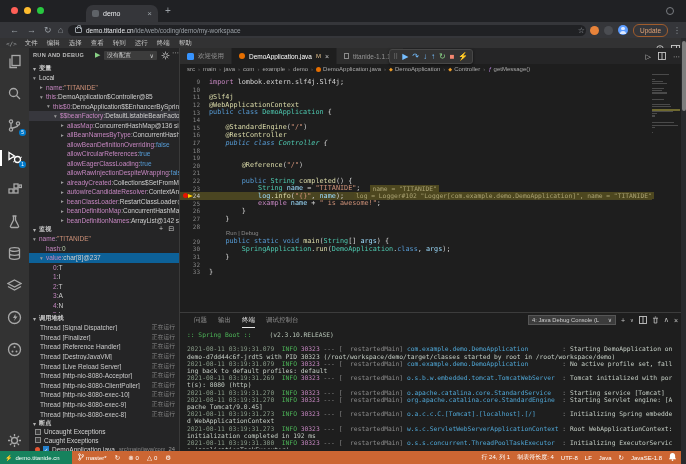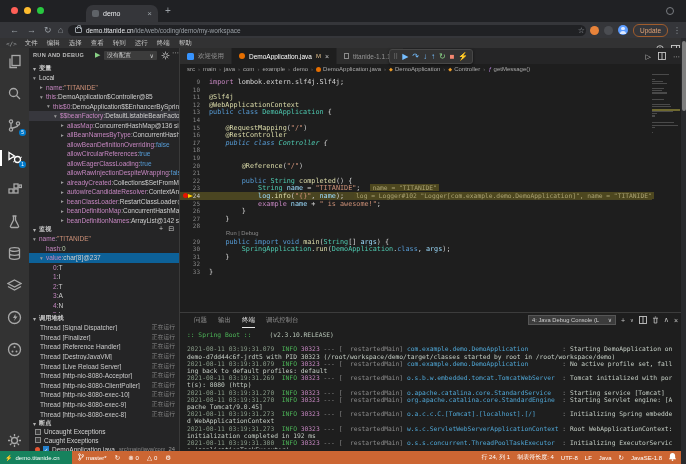--- a/index.html
+++ b/index.html
@@ -85,21 +85,21 @@
   .mod-m{color:#e2c08d;font-size:6px;margin-left:4px;} .etab-close{color:#c5c5c5;font-size:7px;margin-left:4px;}
   .ed-actions{position:absolute;right:6px;top:4px;display:flex;gap:7px;align-items:center;color:#c5c5c5;font-size:7px;z-index:2;}
   .dbgbar{position:absolute;left:209px;top:1px;height:13px;background:#333333;border:1px solid #474747;border-radius:3px;
           display:flex;align-items:center;padding:0 3px;gap:4px;z-index:6;box-shadow:0 1px 3px rgba(0,0,0,.5);}
   .dbg-handle{color:#7a7a7a;font-size:7px;} .dbg-btn{font-size:8px;line-height:9px;}
   .breadcrumb{position:absolute;left:7px;top:16px;height:10px;display:flex;align-items:center;gap:3px;color:#a9a9a9;font-size:6px;white-space:nowrap;}
   .crumb{display:flex;align-items:center;gap:2px;} .crumb-sep{color:#6a6a6a;}
   .ci-java{width:5px;height:5px;border-radius:50%;background:#e76f00;display:inline-block;}
   .ci-class{color:#ee9d28;font-size:5px;} .ci-method{color:#b180d7;font-size:6px;font-style:italic;}
   .code-area{position:absolute;left:0;top:26px;width:507px;height:238px;font-family:"DejaVu Sans Mono",monospace;}
-  .code-line{position:absolute;left:0;right:35px;height:7.6px;display:flex;align-items:flex-start;white-space:pre;}
+  .code-line{position:absolute;left:0;right:35px;height:7.6px;display:flex;align-items:center;white-space:pre;}
   .code-line.cur{background:#4a4521;}
   .lnum{position:absolute;left:2px;width:18px;text-align:right;color:#858585;font-size:6px;}
   .lnum-cur{color:#c6c6c6;}
   .ctext{margin-left:29px;font-size:6.8px;}
   .tk-kw{color:#569cd6;} .tk-ctl{color:#c586c0;} .tk-ty{color:#4ec9b0;} .tk-fn{color:#dcdcaa;}
   .tk-va{color:#9cdcfe;} .tk-st{color:#ce9178;} .tk-pl{color:#d4d4d4;} .tk-an{color:#dcdcaa;}
   .deco{background:#4d471f;color:#a9a172;font-size:6.3px;padding:0 2px;margin-left:10px;}
   .lens{position:absolute;left:46px;color:#8a8a8a;font-size:5.8px;font-family:"Liberation Sans",sans-serif;}
   .bp-dot{position:absolute;left:3px;top:1.3px;width:5px;height:5px;border-radius:50%;background:#e51400;}
   .bp-arrow{position:absolute;left:8px;top:1.5px;width:0;height:0;border-left:5px solid #ffcc00;
@@ -580,36 +580,36 @@
           <span>getMessage()</span>
         </span>
       </div>
     <div class="code-area">
         <div class="code-line" style="top: 4px;"><span class="lnum">9</span><span class="ctext"><span class="tk-ctl">import </span><span class="tk-pl">lombok.extern.slf4j.Slf4j;</span></span></div>
         <div class="code-line" style="top: 11.6px;"><span class="lnum">10</span><span class="ctext"></span></div>
         <div class="code-line" style="top: 19.2px;"><span class="lnum">11</span><span class="ctext"><span class="tk-an">@Slf4j</span></span></div>
         <div class="code-line" style="top: 26.8px;"><span class="lnum">12</span><span class="ctext"><span class="tk-an">@WebApplicationContext</span></span></div>
         <div class="code-line" style="top: 34.4px;"><span class="lnum">13</span><span class="ctext"><span class="tk-kw">public class </span><span class="tk-ty">DemoApplication </span><span class="tk-pl">{</span></span></div>
         <div class="code-line" style="top: 42px;"><span class="lnum">14</span><span class="ctext"></span></div>
-        <div class="code-line" style="top: 49.6px;"><span class="lnum">15</span><span class="ctext"><span class="tk-pl">    </span><span class="tk-an">@RequestMapping</span><span class="tk-pl">(</span><span class="tk-st">"/"</span><span class="tk-pl">)</span></span></div>
+        <div class="code-line" style="top: 49.6px;"><span class="lnum">15</span><span class="ctext"><span class="tk-pl">    </span><span class="tk-an">@StandardEngine</span><span class="tk-pl">(</span><span class="tk-st">"/"</span><span class="tk-pl">)</span></span></div>
         <div class="code-line" style="top: 57.2px;"><span class="lnum">16</span><span class="ctext"><span class="tk-pl">    </span><span class="tk-an">@RestController</span></span></div>
         <div class="code-line" style="top: 64.8px; font-style: italic;"><span class="lnum">17</span><span class="ctext"><span class="tk-pl">    </span><span class="tk-kw">public class </span><span class="tk-ty">Controller </span><span class="tk-pl">{</span></span></div>
         <div class="code-line" style="top: 72.4px;"><span class="lnum">18</span><span class="ctext"></span></div>
         <div class="code-line" style="top: 80px;"><span class="lnum">19</span><span class="ctext"></span></div>
         <div class="code-line" style="top: 87.6px;"><span class="lnum">20</span><span class="ctext"><span class="tk-pl">        </span><span class="tk-an">@Reference</span><span class="tk-pl">(</span><span class="tk-st">"/"</span><span class="tk-pl">)</span></span></div>
         <div class="code-line" style="top: 95.2px;"><span class="lnum">21</span><span class="ctext"></span></div>
         <div class="code-line" style="top: 102.8px;"><span class="lnum">22</span><span class="ctext"><span class="tk-pl">        </span><span class="tk-kw">public </span><span class="tk-ty">String </span><span class="tk-fn">completed</span><span class="tk-pl">() {</span></span></div>
         <div class="code-line" style="top: 110.4px;"><span class="lnum">23</span><span class="ctext"><span class="tk-pl">            </span><span class="tk-ty">String </span><span class="tk-va">name</span><span class="tk-pl"> = </span><span class="tk-st">"TITANIDE"</span><span class="tk-pl">;</span></span><span class="deco">name = "TITANIDE"</span></div>
         <div class="code-line cur" style="top: 118px;"><span class="lnum lnum-cur">24</span><span class="ctext"><span class="tk-pl">            </span><span class="tk-va">log</span><span class="tk-pl">.</span><span class="tk-fn">info</span><span class="tk-pl">(</span><span class="tk-st">"{}"</span><span class="tk-pl">, </span><span class="tk-va">name</span><span class="tk-pl">);</span></span><span class="deco">log = Logger#102 "Logger[com.example.demo.DemoApplication]", name = "TITANIDE"</span><span class="bp-dot"></span><span class="bp-arrow"></span></div>
         <div class="code-line" style="top: 125.6px;"><span class="lnum">25</span><span class="ctext"><span class="tk-pl">            </span><span class="tk-ctl">example </span><span class="tk-va">name</span><span class="tk-pl"> + </span><span class="tk-st">" is awesome!"</span><span class="tk-pl">;</span></span></div>
         <div class="code-line" style="top: 133.2px;"><span class="lnum">26</span><span class="ctext"><span class="tk-pl">        }</span></span></div>
         <div class="code-line" style="top: 140.8px;"><span class="lnum">27</span><span class="ctext"><span class="tk-pl">    }</span></span></div>
         <div class="code-line" style="top: 148.4px;"><span class="lnum">28</span><span class="ctext"></span></div>
         <div class="lens" style="top: 156px;">Run | Debug</div>
-        <div class="code-line" style="top: 163.6px;"><span class="lnum">29</span><span class="ctext"><span class="tk-pl">    </span><span class="tk-kw">public import void </span><span class="tk-fn">main</span><span class="tk-pl">(</span><span class="tk-ty">String</span><span class="tk-pl">[] </span><span class="tk-va">args</span><span class="tk-pl">) {</span></span></div>
+        <div class="code-line" style="top: 163.6px;"><span class="lnum">29</span><span class="ctext"><span class="tk-pl">    </span><span class="tk-kw">public static void </span><span class="tk-fn">main</span><span class="tk-pl">(</span><span class="tk-ty">String</span><span class="tk-pl">[] </span><span class="tk-va">args</span><span class="tk-pl">) {</span></span></div>
         <div class="code-line" style="top: 171.2px;"><span class="lnum">30</span><span class="ctext"><span class="tk-pl">        </span><span class="tk-ty">SpringApplication</span><span class="tk-pl">.</span><span class="tk-fn">run</span><span class="tk-pl">(</span><span class="tk-ty">DemoApplication</span><span class="tk-pl">.</span><span class="tk-kw">class</span><span class="tk-pl">, </span><span class="tk-va">args</span><span class="tk-pl">);</span></span></div>
         <div class="code-line" style="top: 178.8px;"><span class="lnum">31</span><span class="ctext"><span class="tk-pl">    }</span></span></div>
         <div class="code-line" style="top: 186.4px;"><span class="lnum">32</span><span class="ctext"></span></div>
         <div class="code-line" style="top: 194px;"><span class="lnum">33</span><span class="ctext"><span class="tk-pl">}</span></span></div>
       </div>
     <div class="minimap">
         <div class="mm-bar" style="top: 0px; width: 16.5px;"></div>
         <div class="mm-bar" style="top: 4.6px; width: 3px;"></div>
         <div class="mm-bar" style="top: 6.9px; width: 11px;"></div>
         <div class="mm-bar" style="top: 9.2px; width: 15px;"></div>

